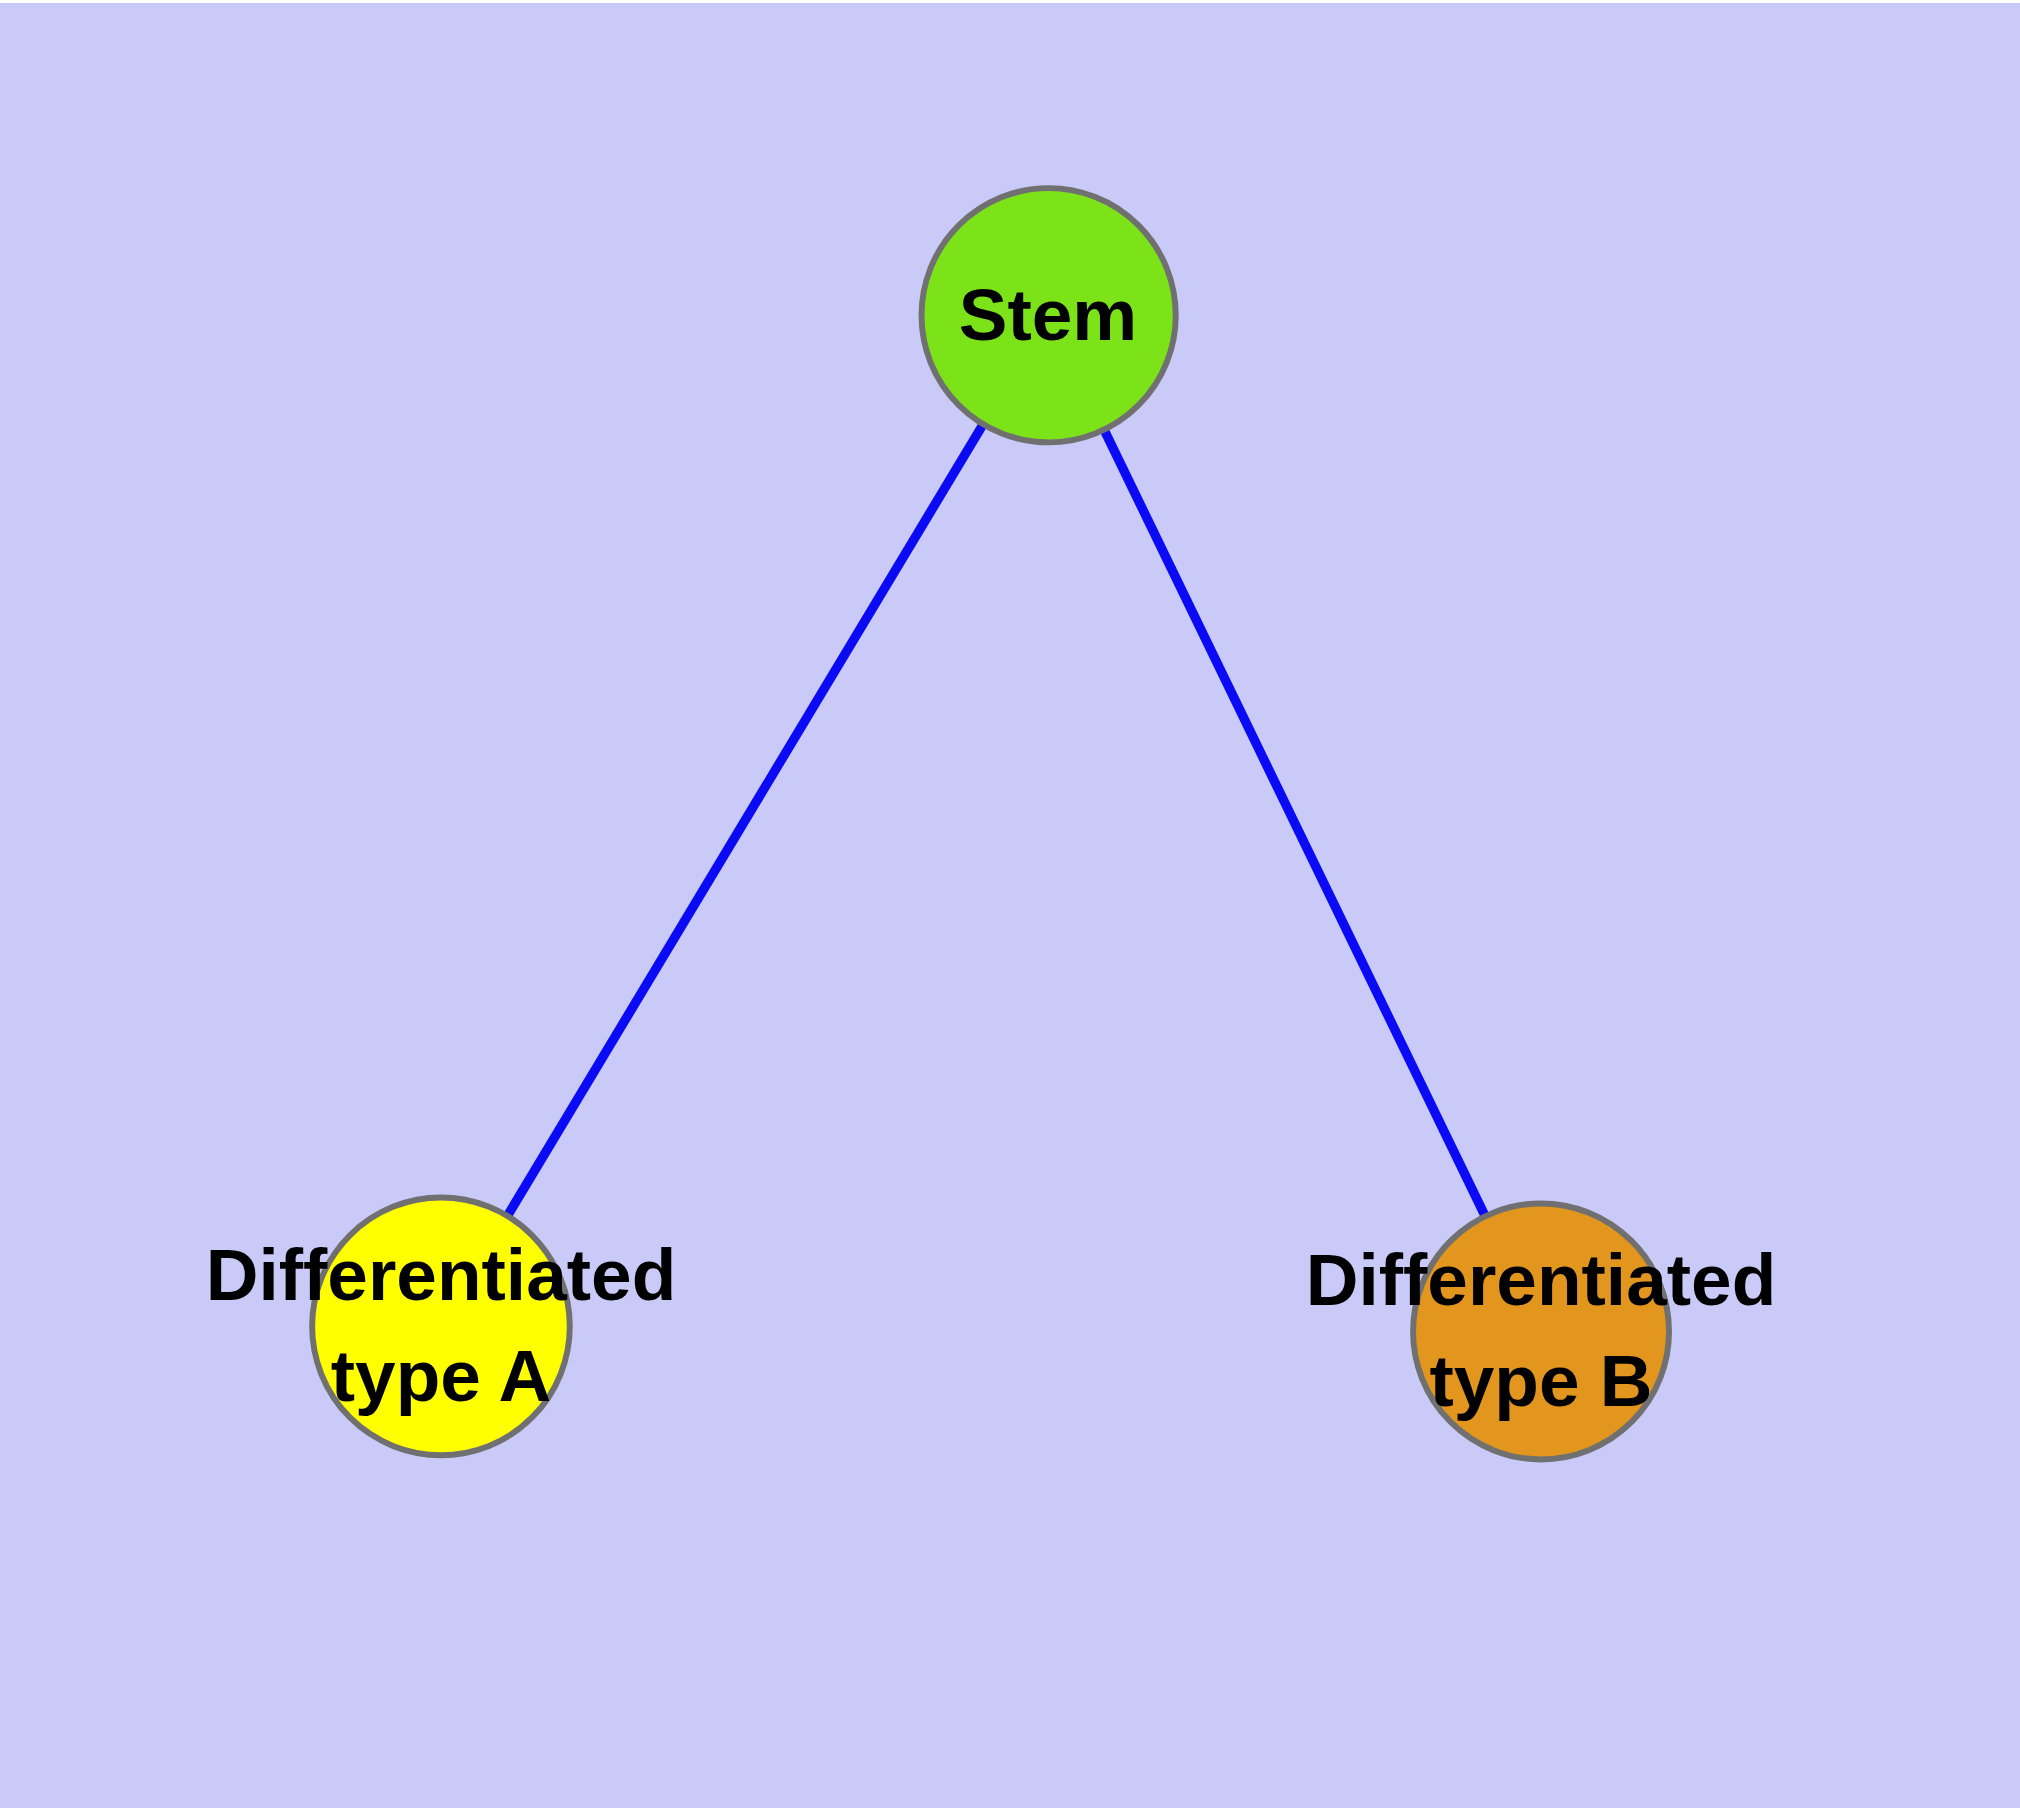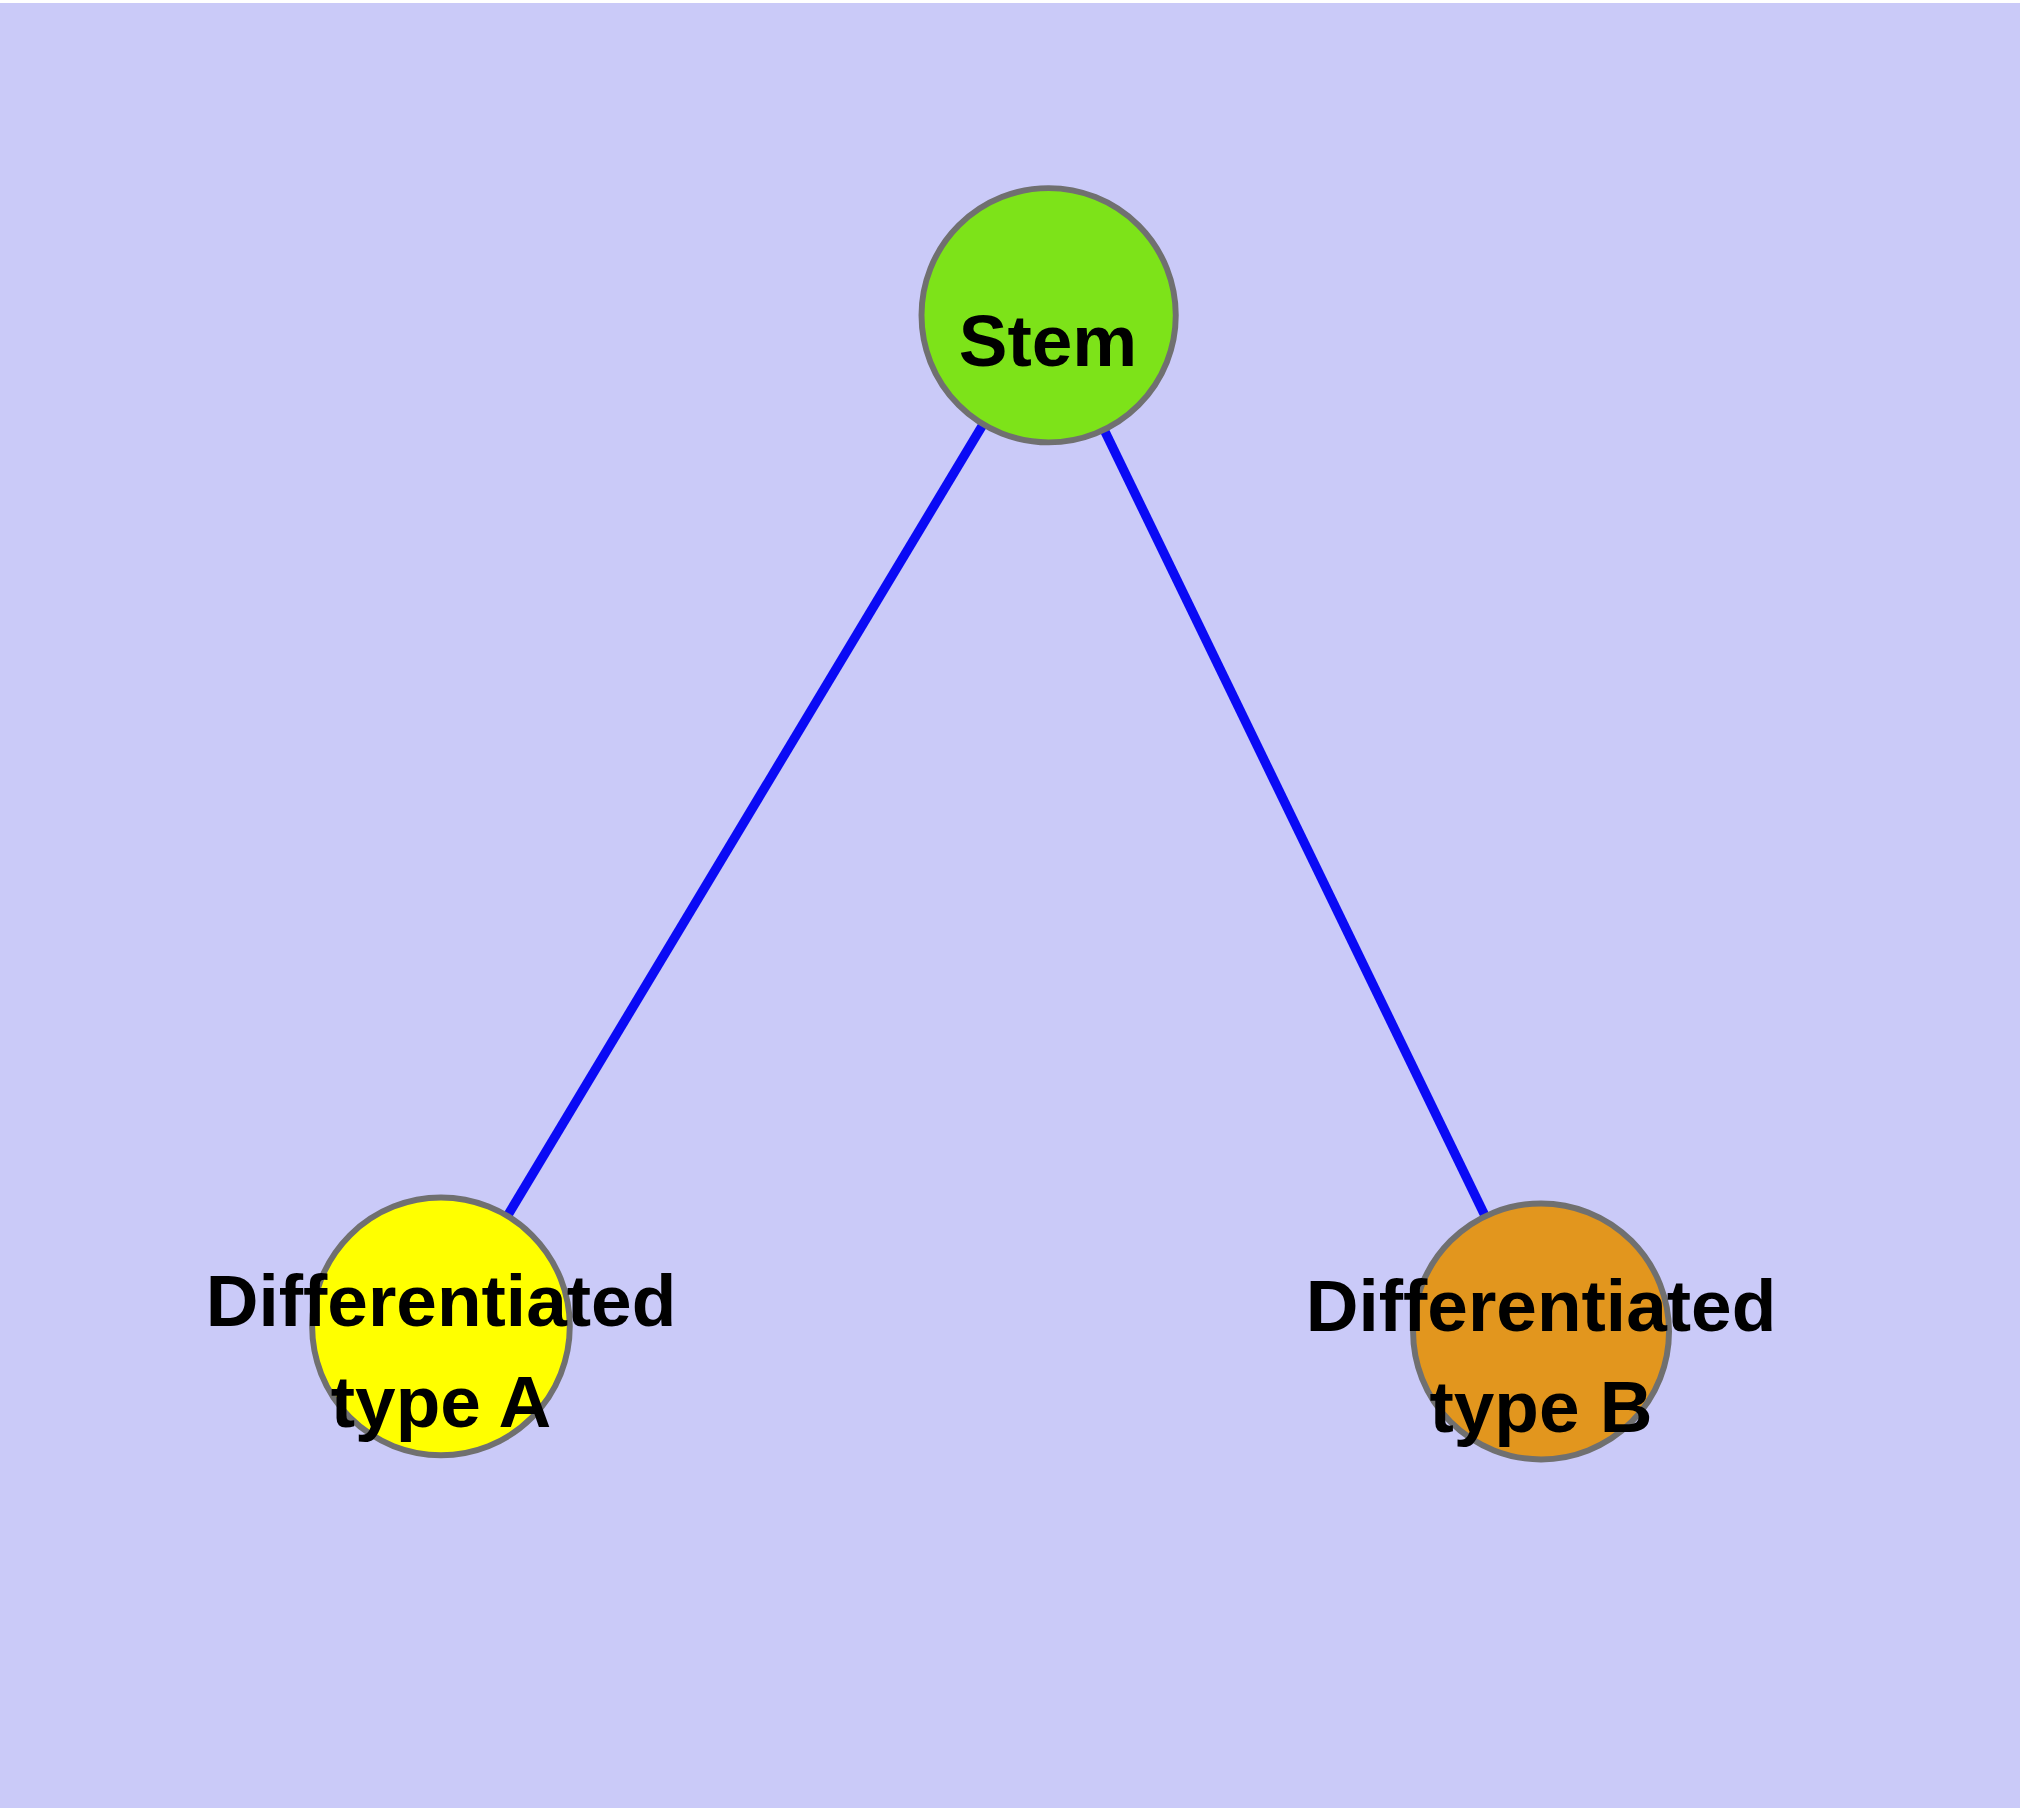--- a/index.html
+++ b/index.html
@@ -32,21 +32,20 @@
     height: 1812px;
     display: block;
   }
   .labels {
     position: absolute;
     left: 0;
     top: 0;
     width: 2021px;
     height: 1320px;
     pointer-events: none;
-    margin-top: 26px;
   }
   .node-label {
     position: absolute;
     transform: translate(-50%, -50%);
     text-align: center;
     white-space: pre-line;
     font-weight: 700;
     font-size: 73px;
     line-height: 1.38;
     color: #000000;

